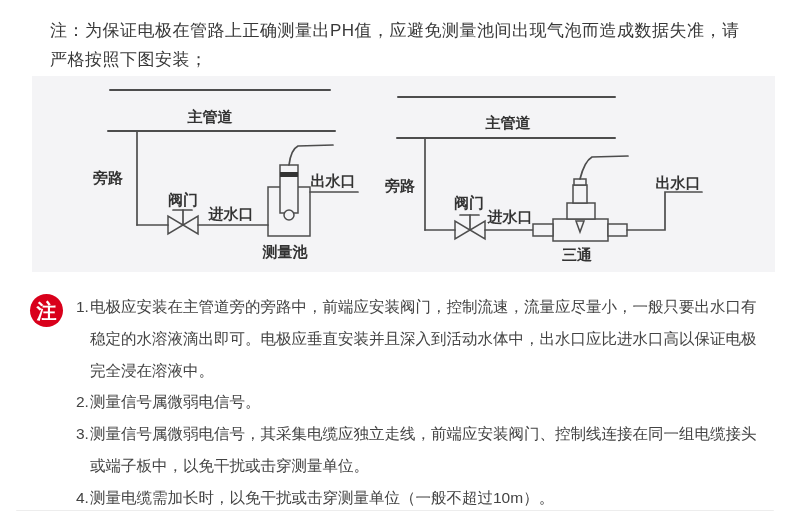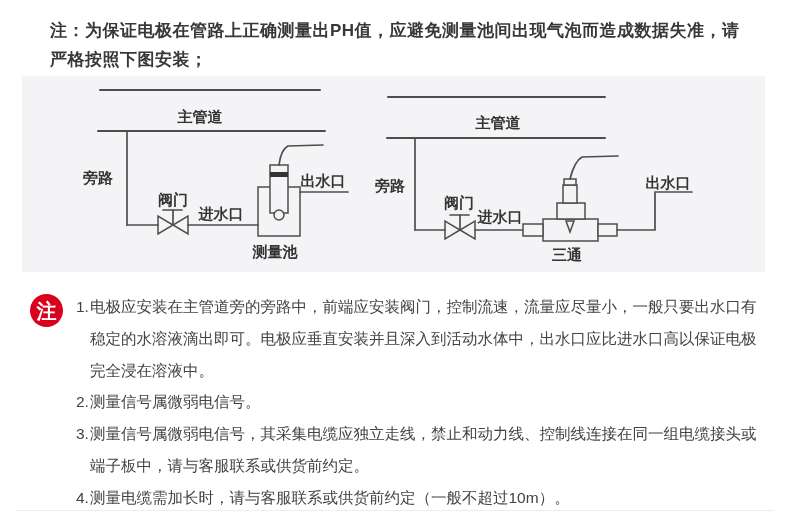--- a/index.html
+++ b/index.html
@@ -4,25 +4,25 @@
 <style>
   html,body{margin:0;padding:0;}
   body{
     width:790px;height:516px;position:relative;overflow:hidden;
     background:#ffffff;
     font-family:"Liberation Sans","DejaVu Sans",sans-serif;
     color:#3a3a3a;
   }
   .top-note{
     position:absolute;left:50px;top:16px;width:706px;
-    font-size:17px;line-height:29px;font-weight:700;color:#383838;
+    font-size:17px;line-height:29px;font-weight:400;color:#383838;
     letter-spacing:0.5px;
   }
   .diagram-panel{
-    position:absolute;left:22px;top:76px;width:743px;height:196px;
+    position:absolute;left:32px;top:76px;width:743px;height:196px;
     background:#f4f4f6;
   }
   .diagram-svg{position:absolute;left:0;top:0;}
   .dlabel{
     font-family:"Liberation Sans","DejaVu Sans",sans-serif;
     font-size:15px;font-weight:700;fill:#333333;
   }
   .pipe{stroke:#4d4d4d;stroke-width:1.7;fill:none;stroke-linecap:round;}
   .mainpipe{stroke:#4d4d4d;stroke-width:2;fill:none;stroke-linecap:round;}
   .shape{stroke:#4d4d4d;stroke-width:1.5;fill:#f4f4f6;}
@@ -139,21 +139,21 @@
   <div class="note-item">
     <span class="note-num">1.</span>
     <span class="note-txt">电极应安装在主管道旁的旁路中，前端应安装阀门，控制流速，流量应尽量小，一般只要出水口有稳定的水溶液滴出即可。电极应垂直安装并且深入到活动水体中，出水口应比进水口高以保证电极完全浸在溶液中。</span>
   </div>
   <div class="note-item">
     <span class="note-num">2.</span>
     <span class="note-txt">测量信号属微弱电信号。</span>
   </div>
   <div class="note-item">
     <span class="note-num">3.</span>
-    <span class="note-txt">测量信号属微弱电信号，其采集电缆应独立走线，禁止和动力线、控制线连接在同一组电缆接头或端子板中，请与客服联系或供货前约定。</span>
+    <span class="note-txt">测量信号属微弱电信号，其采集电缆应独立走线，前端应安装阀门、控制线连接在同一组电缆接头或端子板中，以免干扰或击穿测量单位。</span>
   </div>
   <div class="note-item">
     <span class="note-num">4.</span>
-    <span class="note-txt">测量电缆需加长时，请与客服联系或供货前约定（一般不超过10m）。</span>
+    <span class="note-txt">测量电缆需加长时，以免干扰或击穿测量单位（一般不超过10m）。</span>
   </div>
 </div>
 
 <div class="card-bottom"></div>
 
 </body></html>

